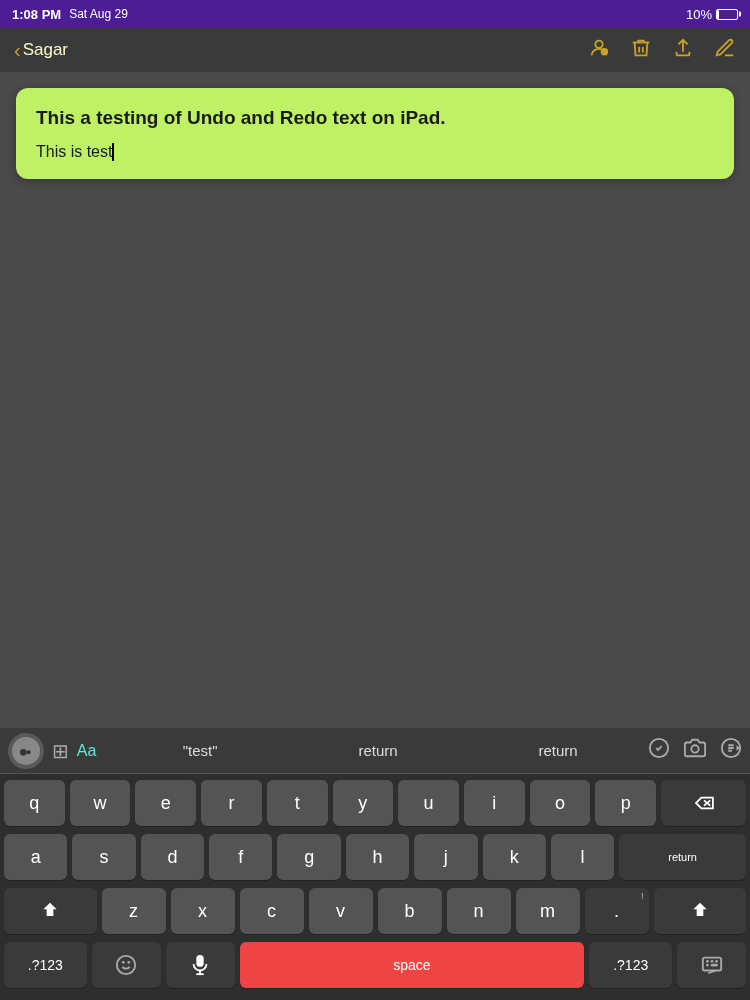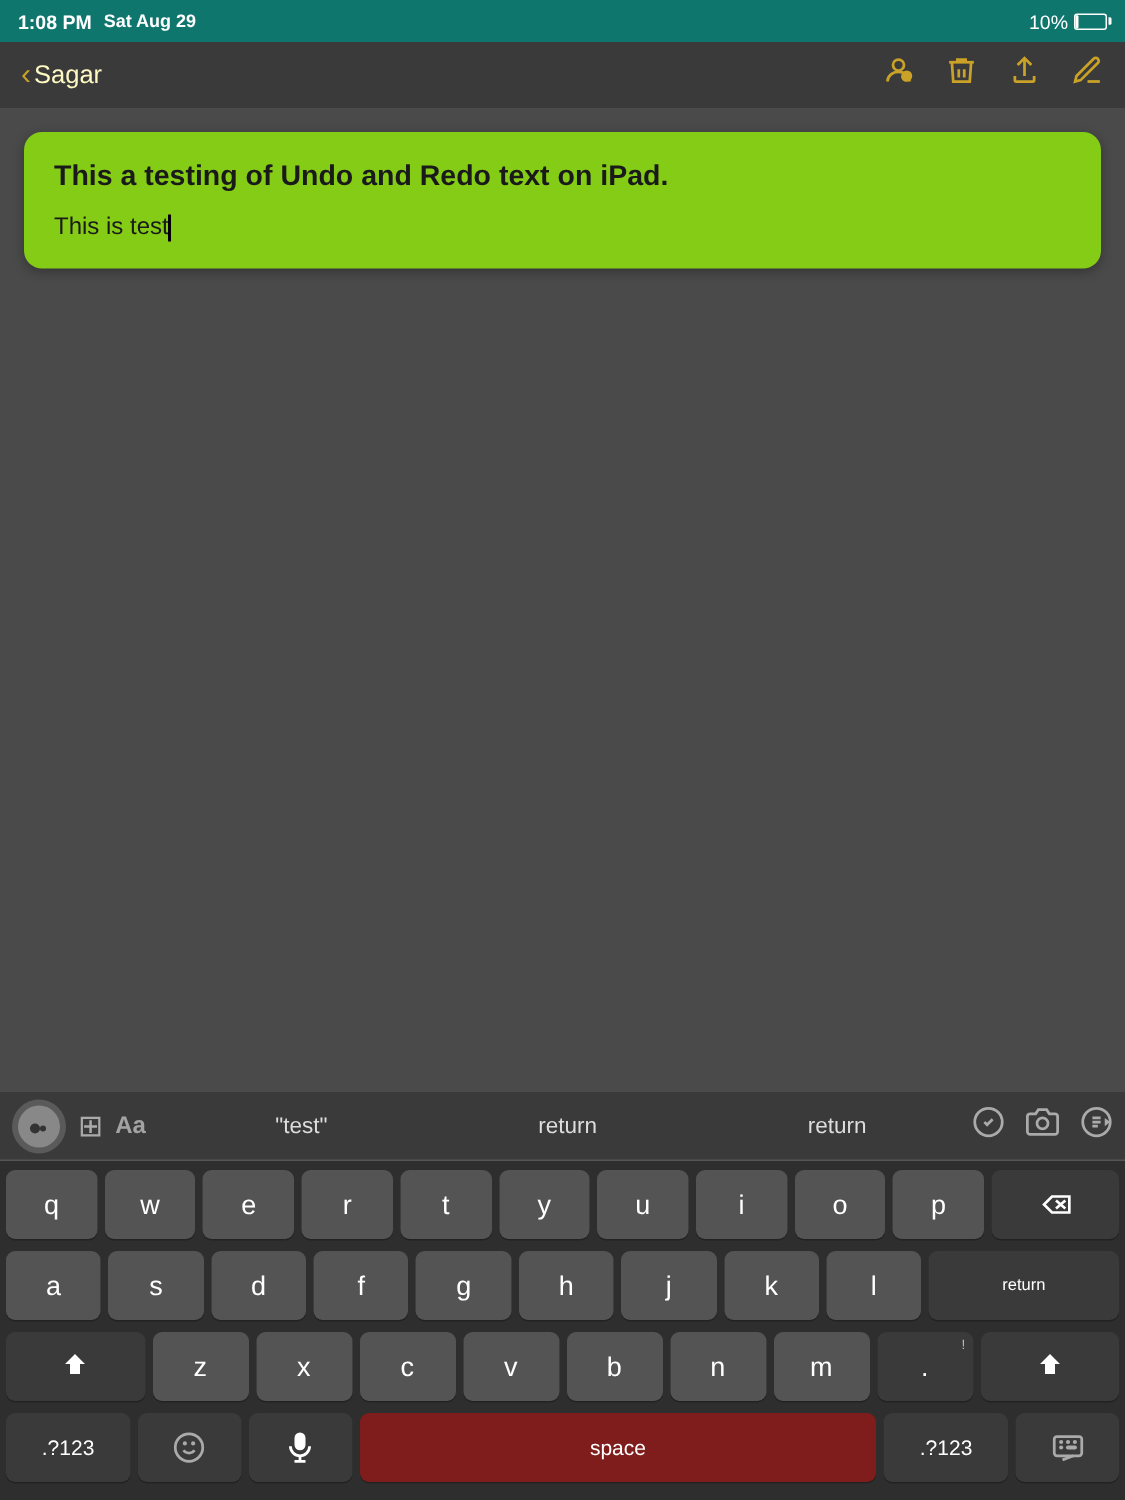--- a/index.html
+++ b/index.html
@@ -11,21 +11,21 @@
       overflow: hidden;
       position: relative;
     }
 
     
     .status-bar {
       display: flex;
       justify-content: space-between;
       align-items: center;
       padding: 4px 12px;
-      background: #0f766e;
+      background: #4c1d95;
       height: 28px;
     }
     .status-time {
       color: white;
       font-size: 13px;
       font-weight: 600;
     }
     .status-right {
       display: flex;
       align-items: center;
@@ -98,21 +98,21 @@
 
     
     .main-content {
       background: #4a4a4a;
       padding: 16px;
       height: calc(1000px - 28px - 44px - 290px);
     }
 
     
     .note-card {
-      background: #84cc16;
+      background: #bef264;
       border-radius: 12px;
       padding: 18px 20px;
       box-shadow: 0 2px 8px rgba(0,0,0,0.3);
     }
     .note-title {
       font-size: 19px;
       font-weight: 700;
       color: #1a1a1a;
       margin-bottom: 12px;
       line-height: 1.3;
@@ -180,23 +180,23 @@
       align-items: center;
       justify-content: center;
       color: #333;
       font-size: 14px;
     }
     .grid-icon {
       color: #aaa;
       font-size: 20px;
     }
     .font-icon {
-      color: #a3a3a3;
+      color: #5eead4;
       font-size: 16px;
-      font-weight: 700;
+      font-weight: 400;
     }
     .autocomplete-suggestions {
       display: flex;
       flex: 1;
       justify-content: space-around;
       align-items: center;
     }
     .suggestion {
       color: #ddd;
       font-size: 15px;
@@ -283,35 +283,35 @@
     }
     .key.mic-key {
       flex: 1;
       font-size: 18px;
       max-width: none;
     }
     .key.space-key {
       flex: 5;
       font-size: 14px;
       max-width: none;
-      background: #7f1d1d;
+      background: #ef4444;
     }
     .key.keyboard-hide-key {
       flex: 1;
       font-size: 18px;
       max-width: none;
     }
   </style>
 </head>
 <body>
 
 <div class="status-bar">
   <div style="display:flex; align-items:center; gap:8px;">
     <span class="status-time">1:08 PM</span>
-    <span class="status-time" style="font-size:12px; font-weight:700;">Sat Aug 29</span>
+    <span class="status-time" style="font-size:12px; font-weight:400;">Sat Aug 29</span>
   </div>
   <div class="status-right">
     <span class="battery-text">10%</span>
     <div class="battery-icon">
       <div class="battery-fill"></div>
     </div>
   </div>
 </div>
 
 <div class="nav-bar">

